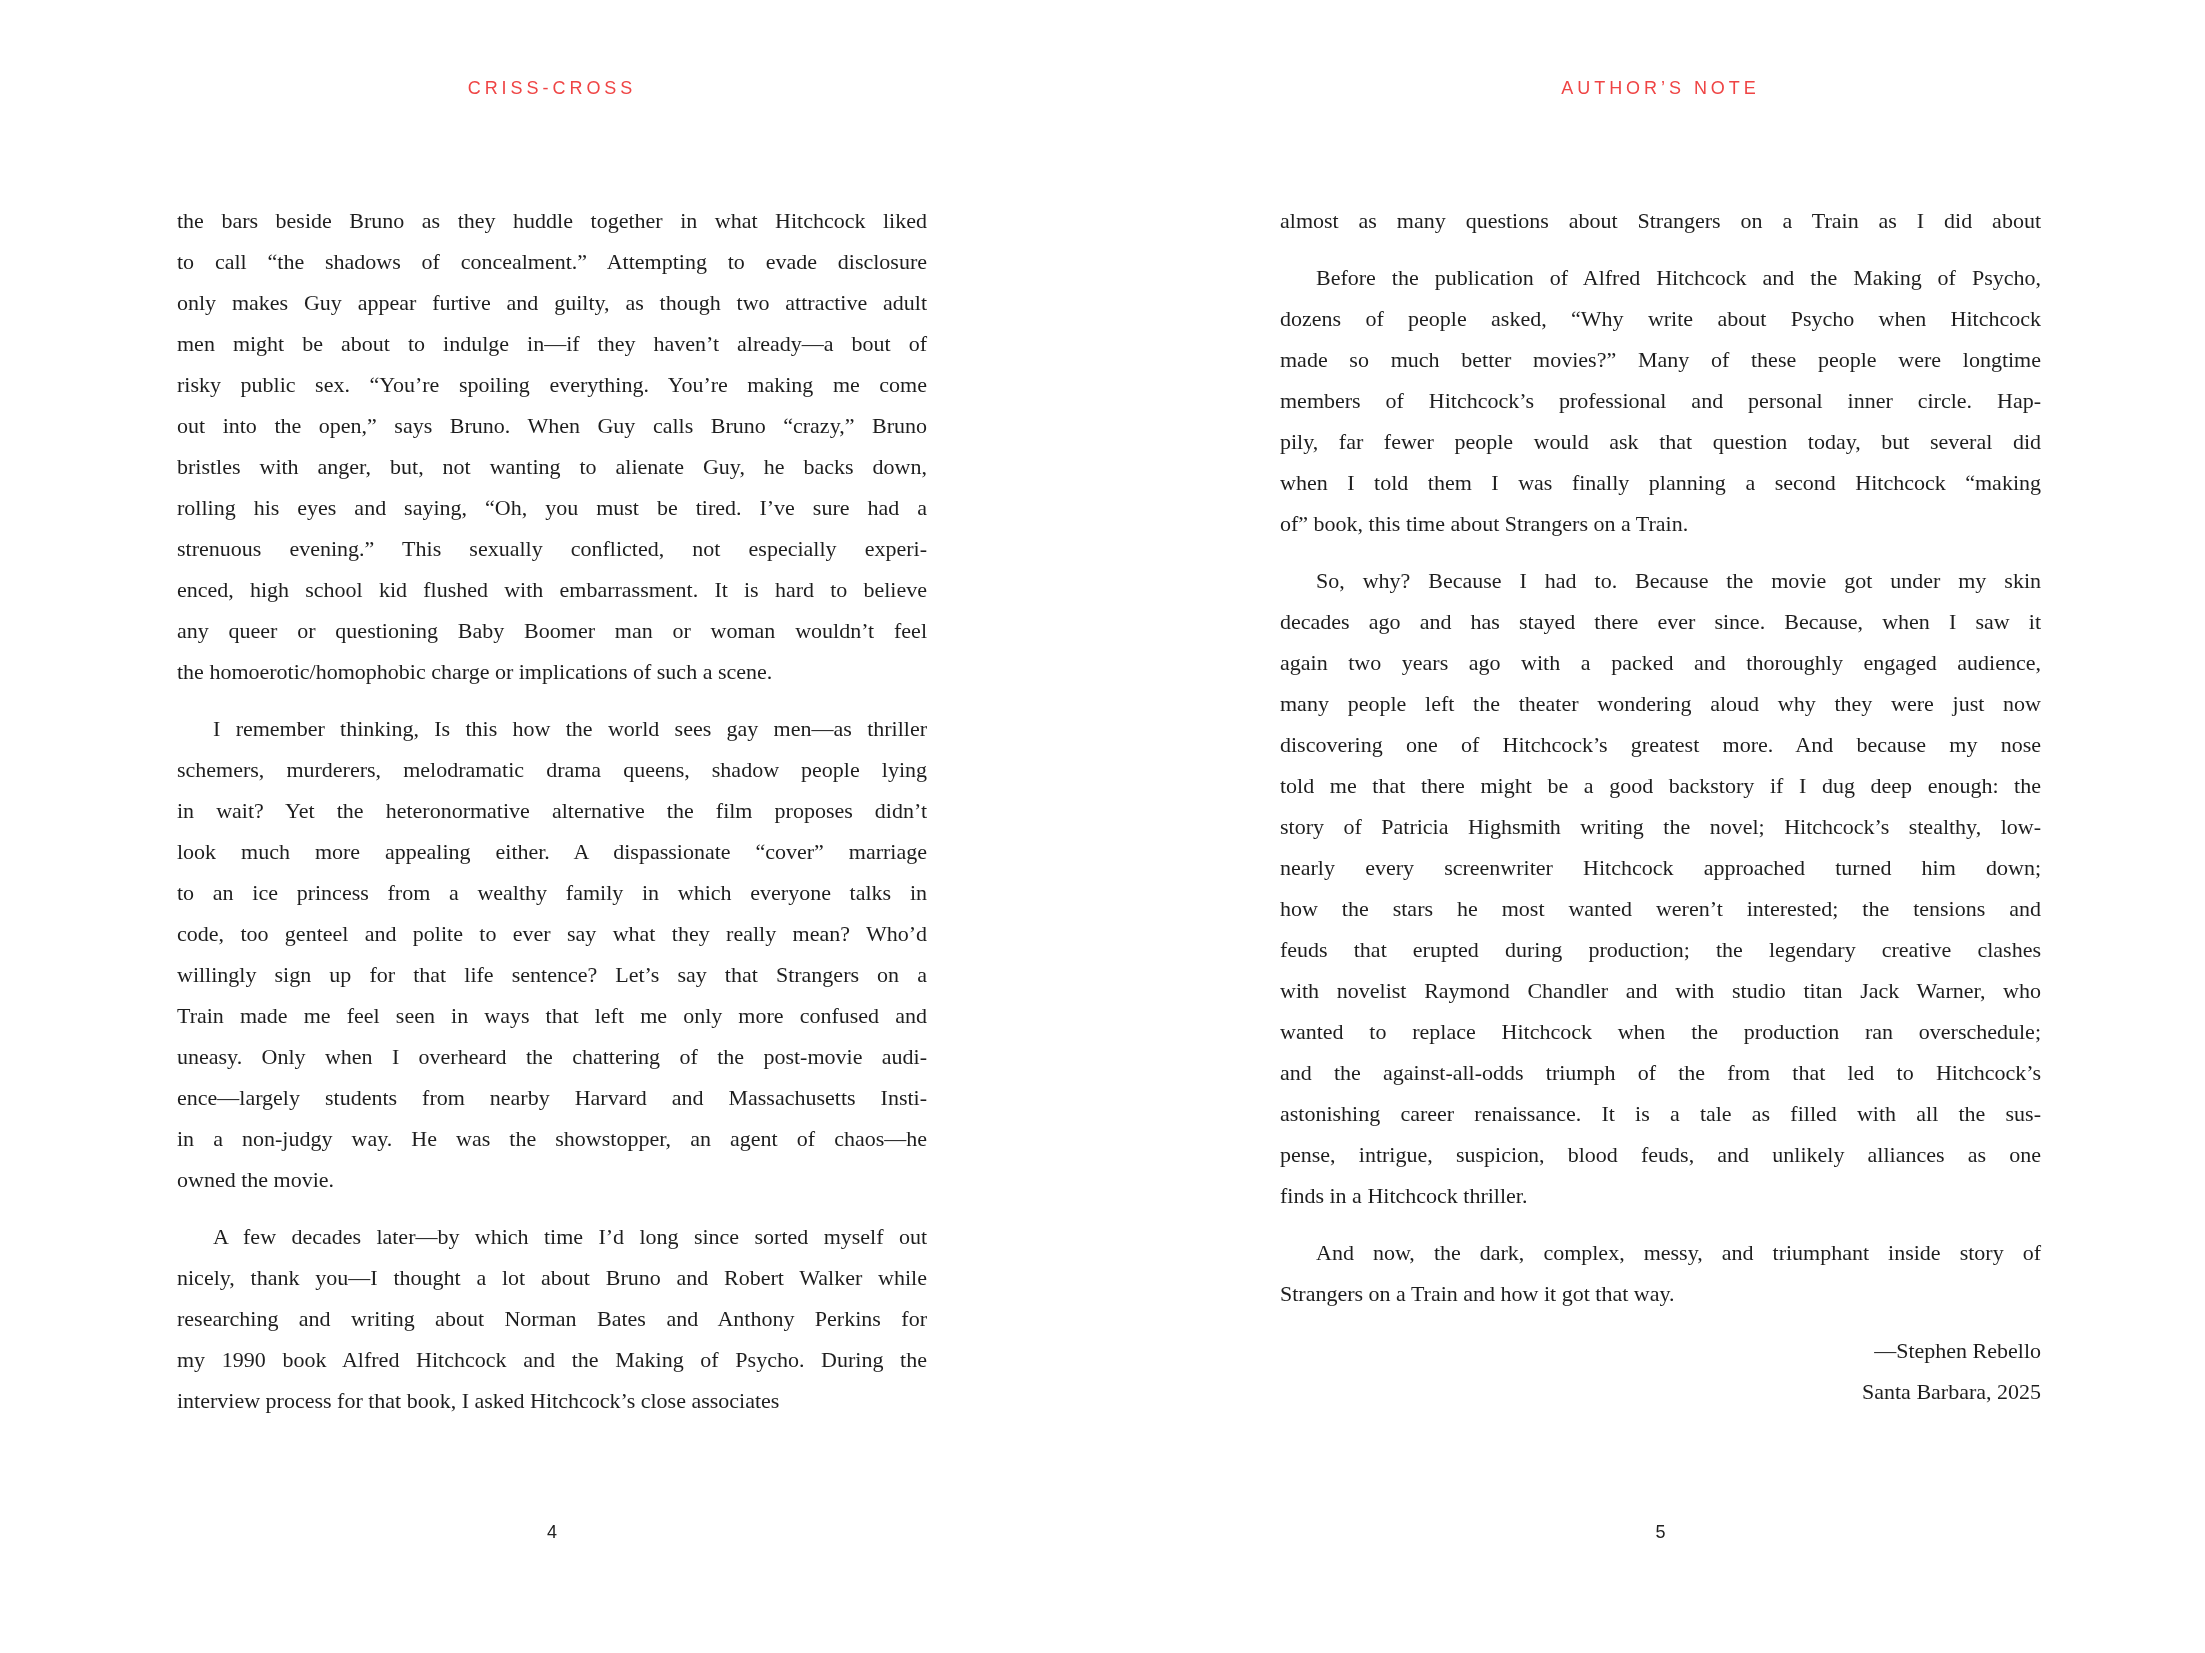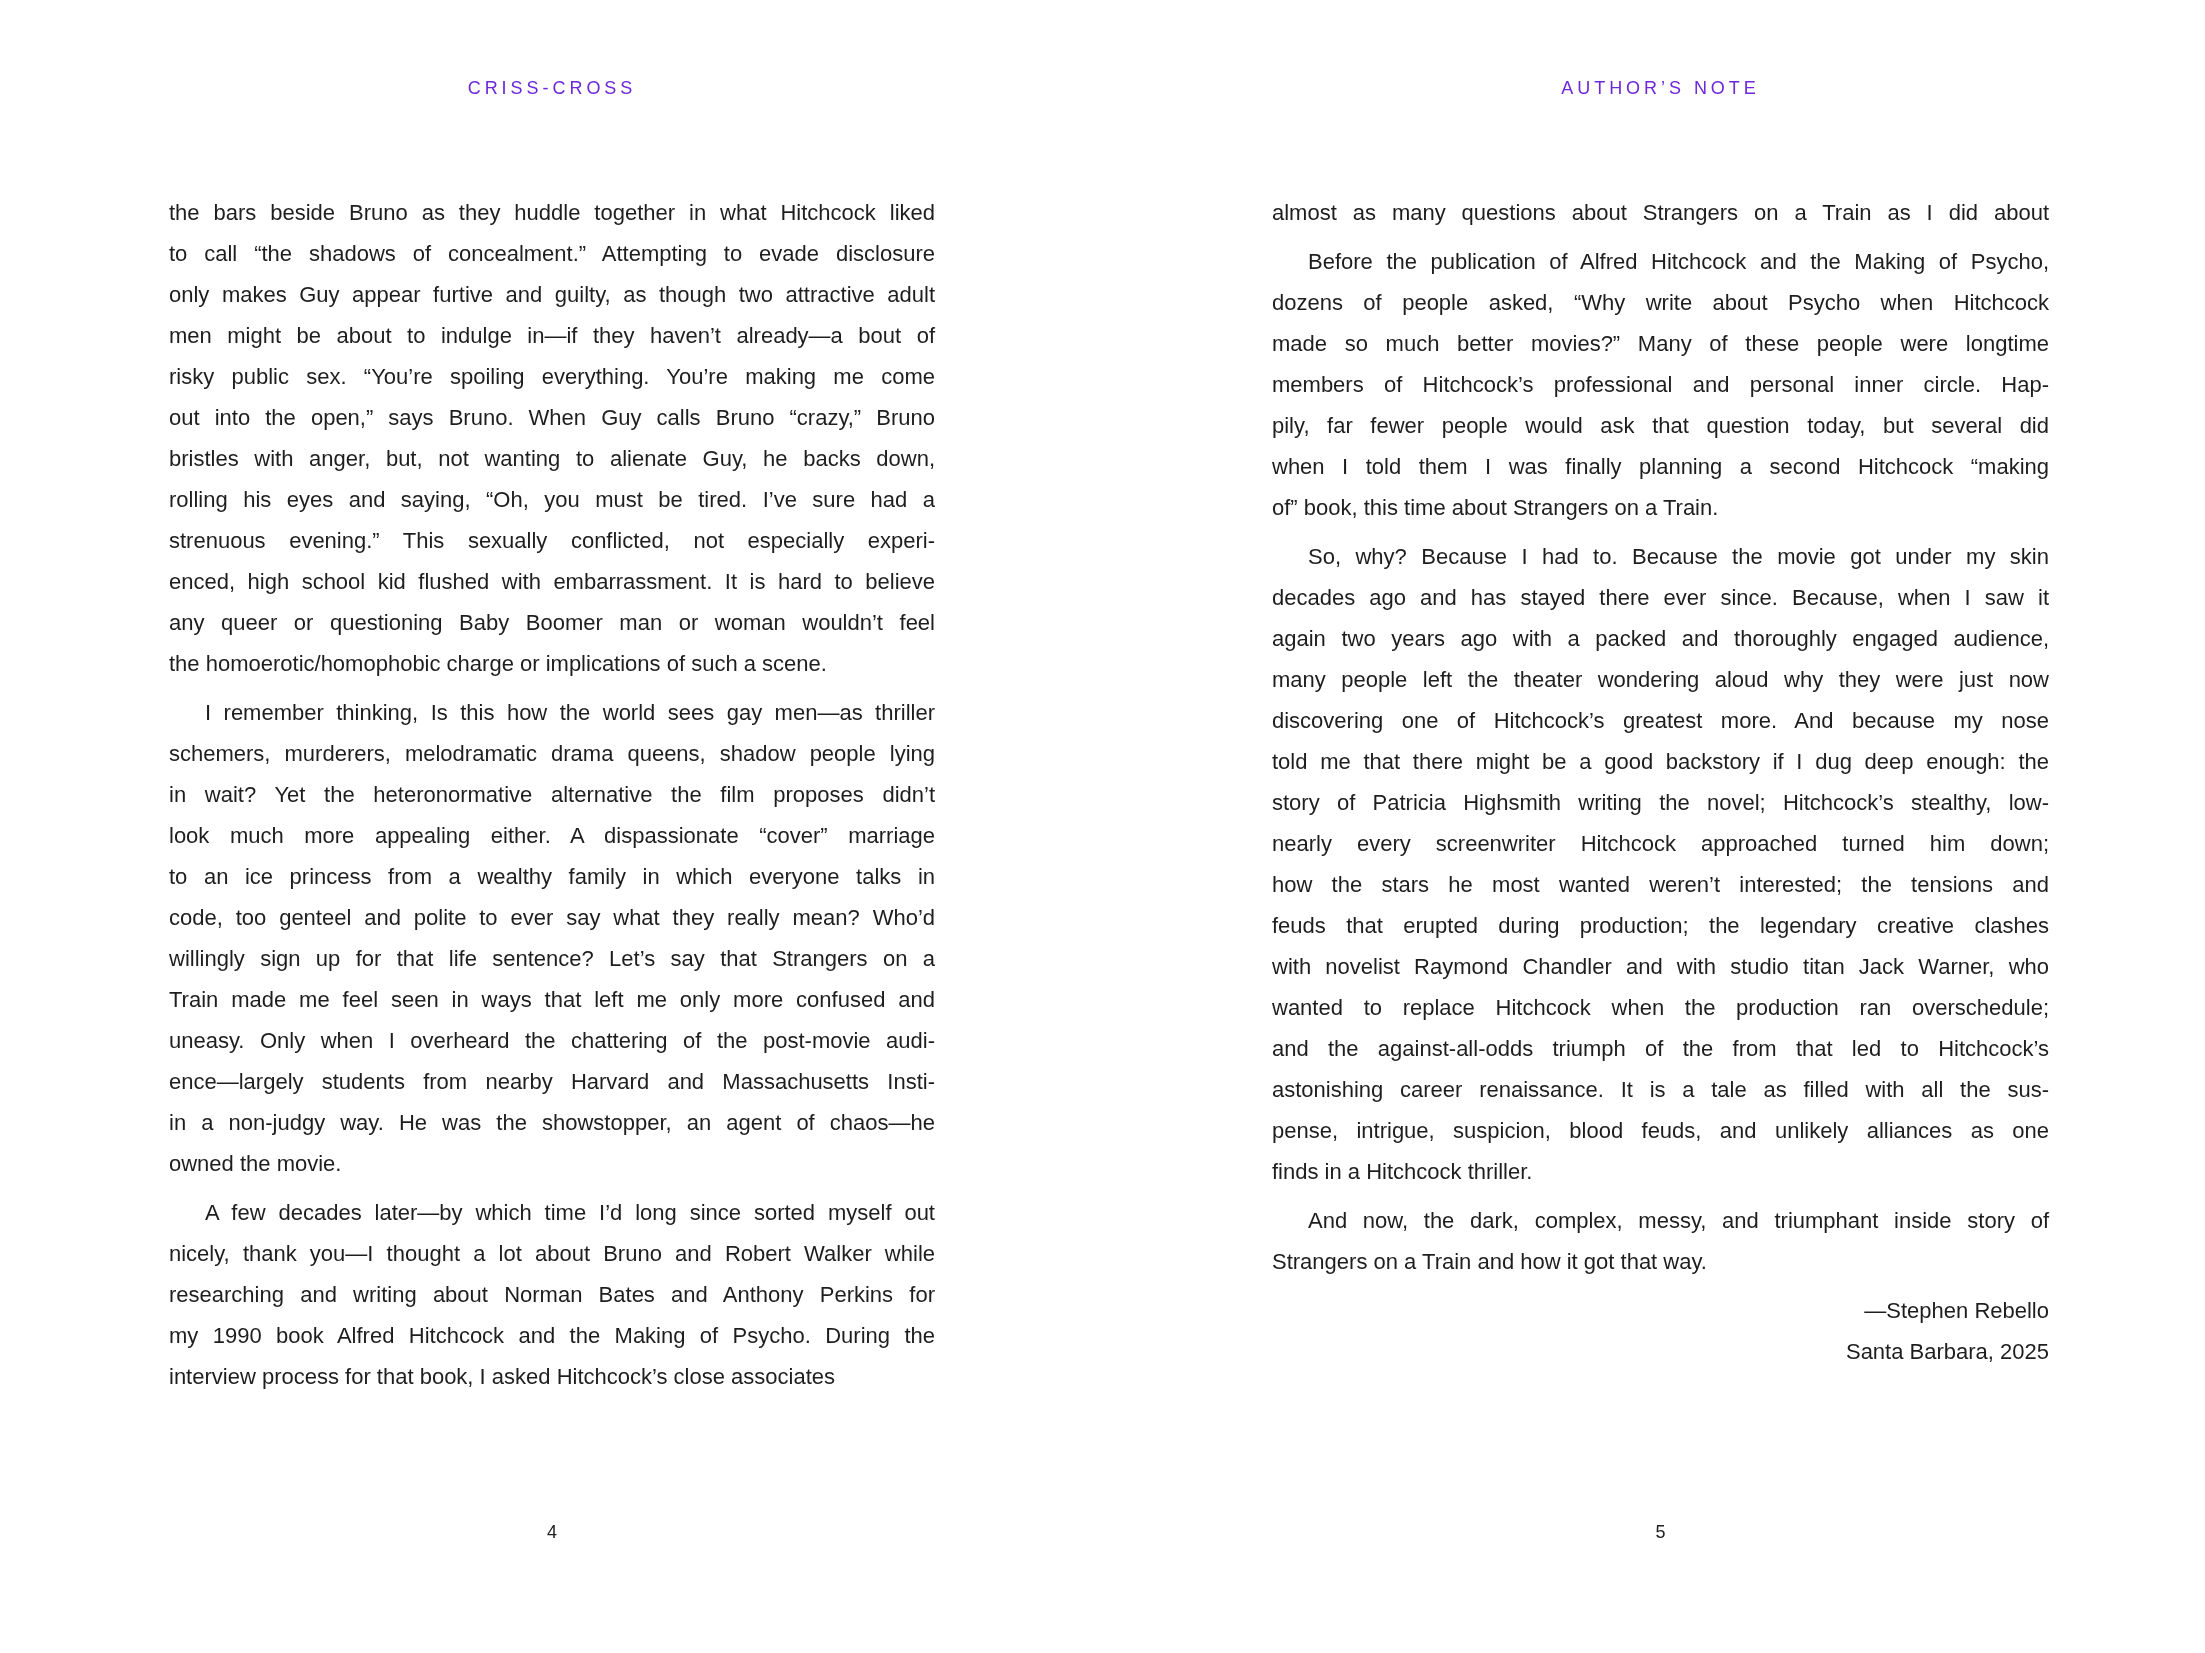--- a/index.html
+++ b/index.html
@@ -23,32 +23,32 @@
   .page.left  { left: 161px;  width: 782px; }
   .page.right { left: 1264px; width: 793px; }
   .running-head {
     position: absolute;
     top: 78px;
     left: 0;
     width: 100%;
     text-align: center;
     font-size: 18px;
     letter-spacing: 0.22em;
-    color: #6d28d9;
+    color: #ef4444;
     white-space: nowrap;
   }
   .text-block {
     position: absolute;
     top: 184px;
     left: 0;
     right: 0;
     font-size: 22px;
     line-height: 41px;
   }
-  .para { margin: 8px; }
+  .para { margin: 16px; font-family: Liberation Serif, serif; }
   .line {
     text-align: justify;
     text-align-last: justify;
     white-space: normal;
   }
   .line.last   { text-align-last: left; }
   .line.indent { padding-left: 36px; }
   .line.right  { text-align: center; text-align-last: right; }
   .folio {
     position: absolute;

